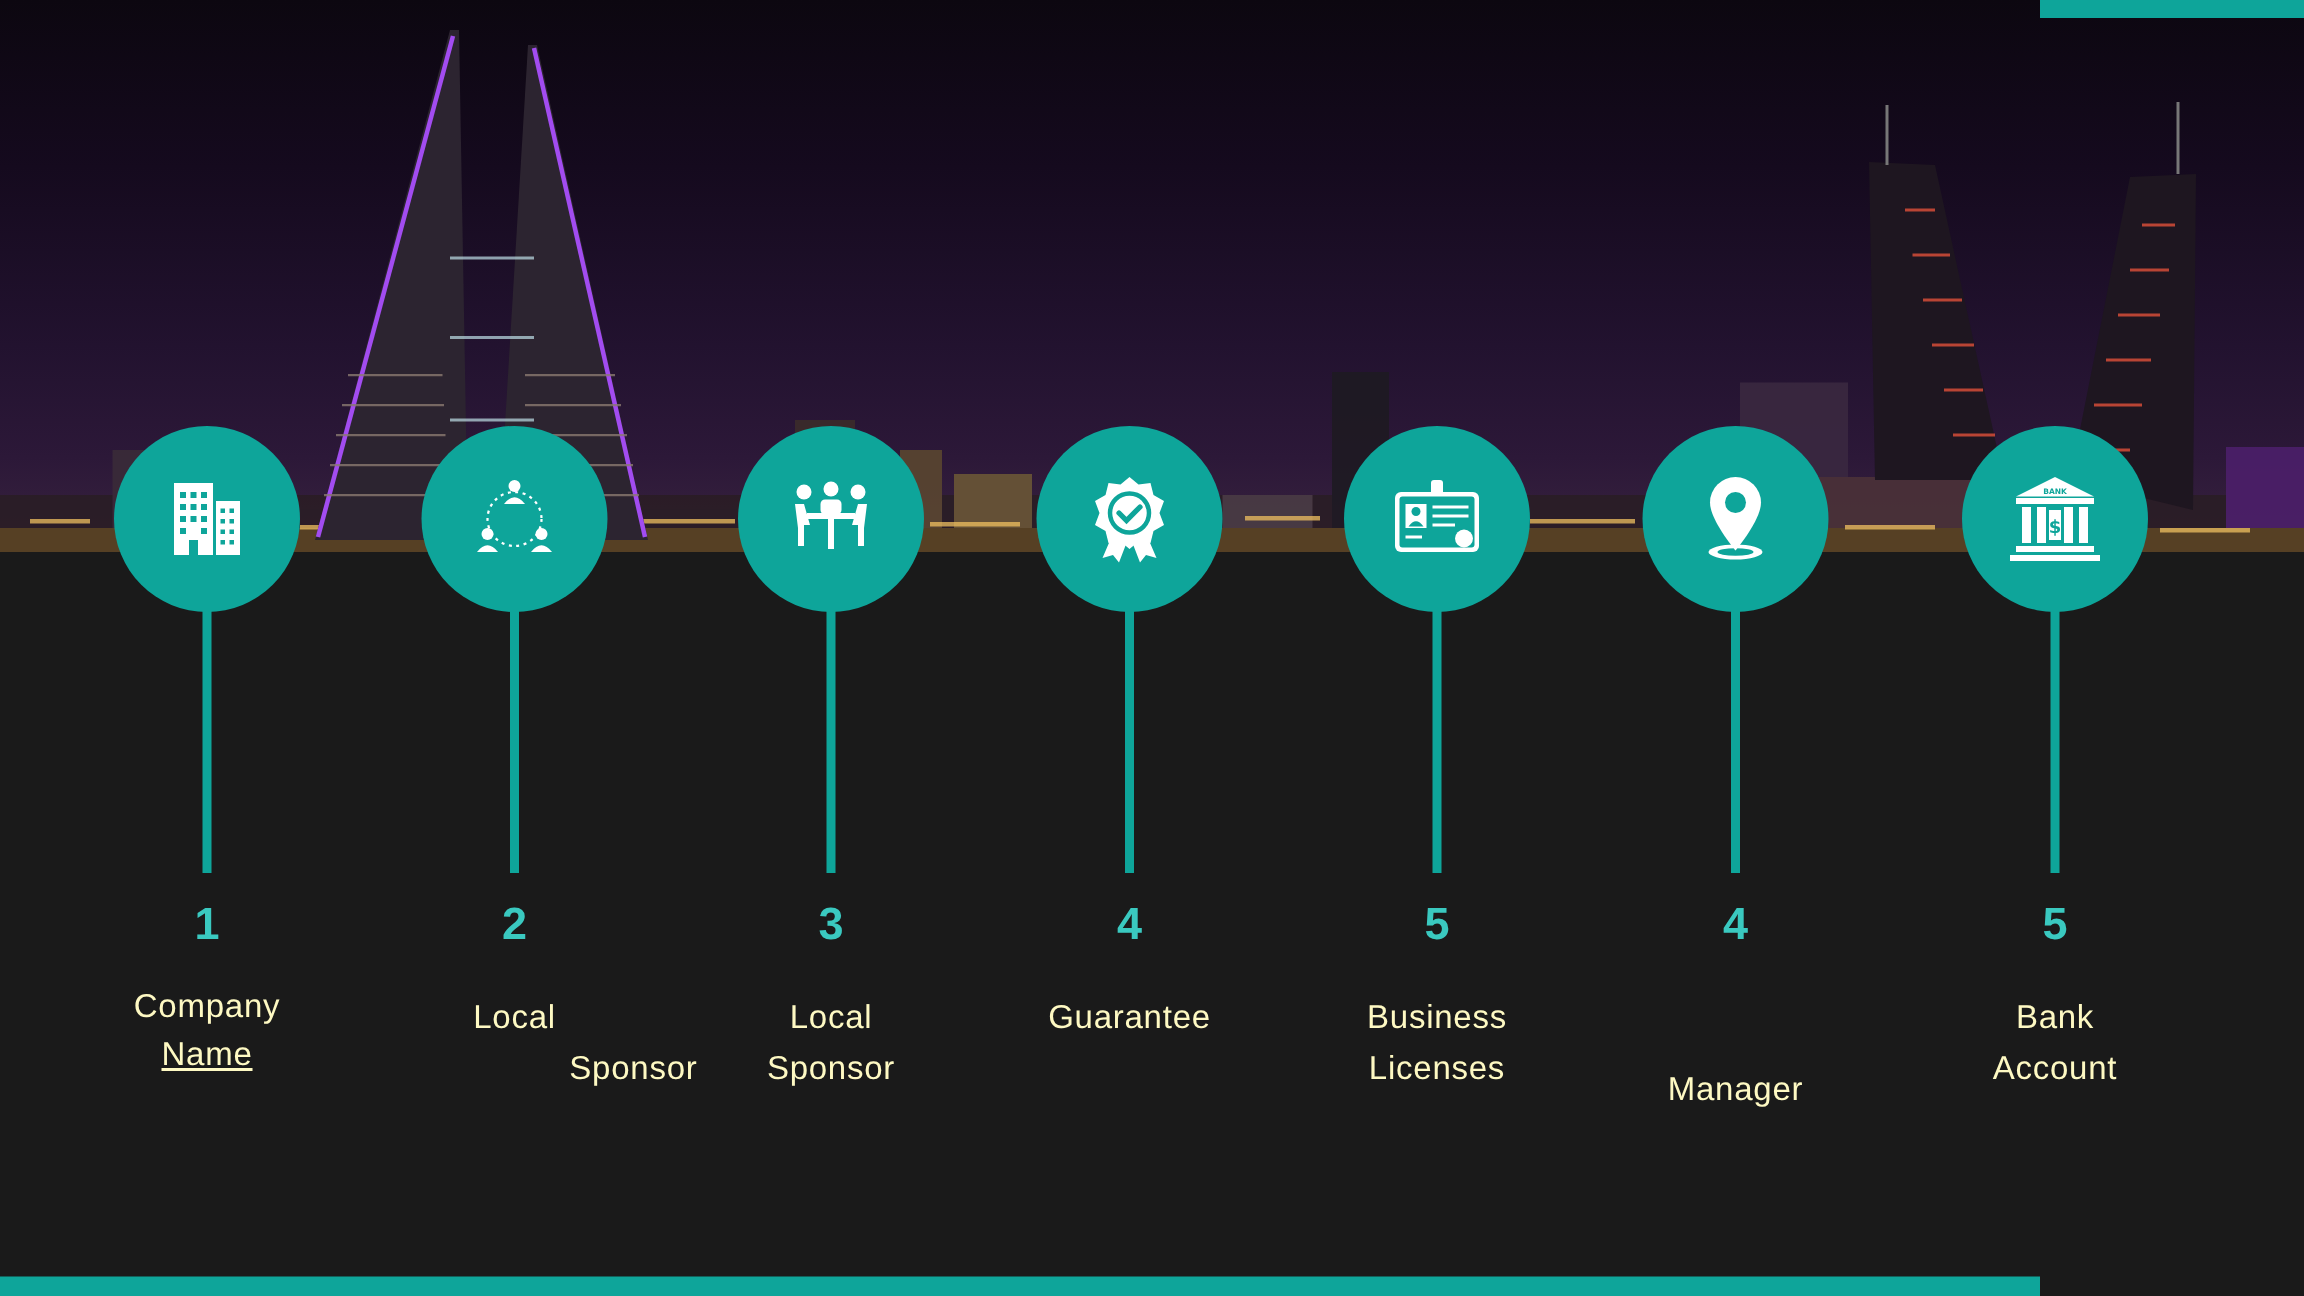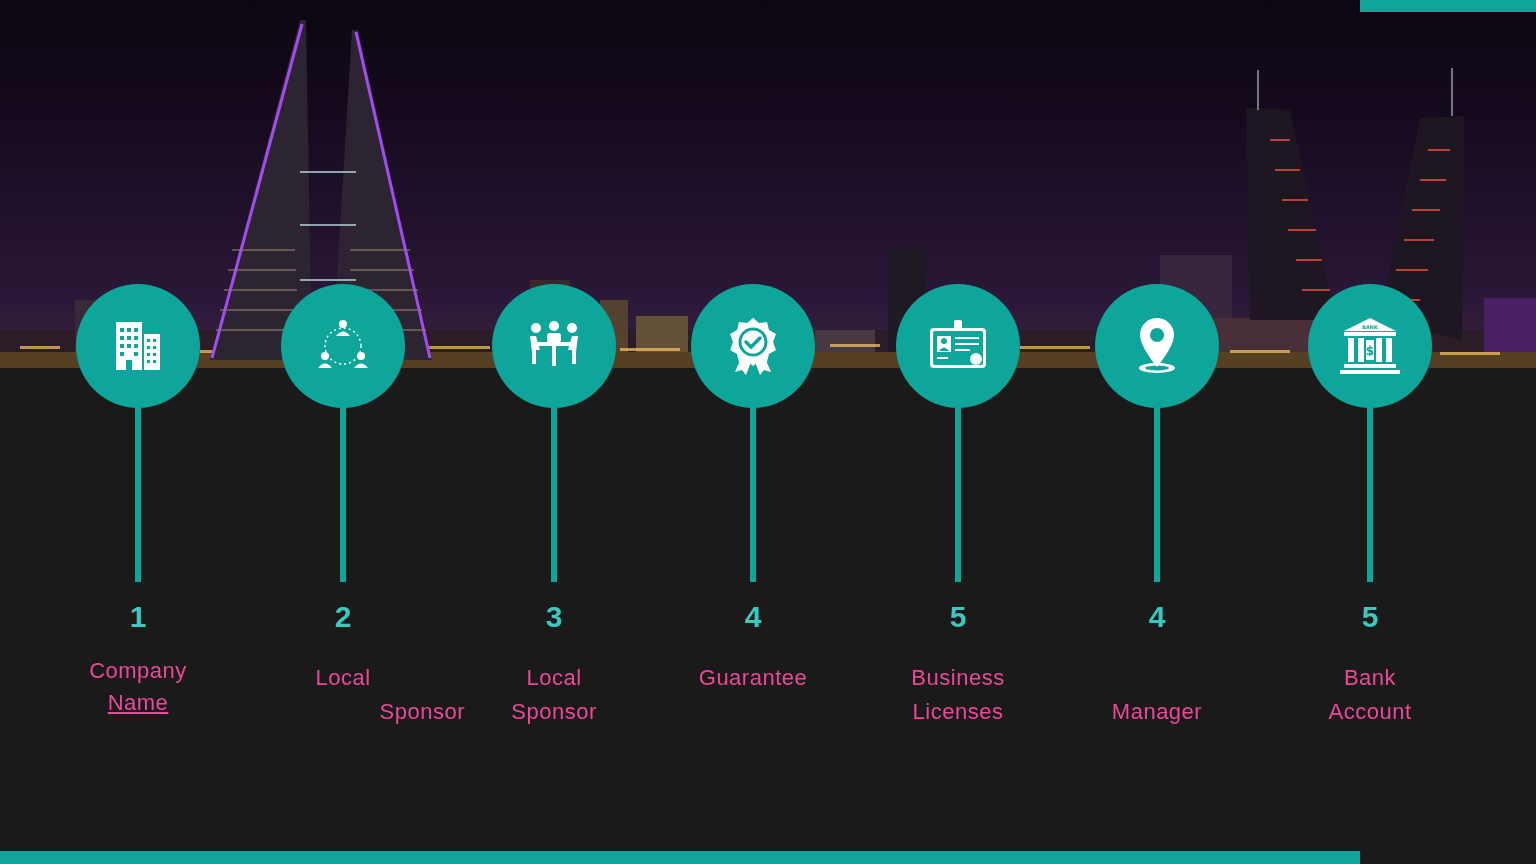--- a/index.html
+++ b/index.html
@@ -8,21 +8,21 @@
     background:linear-gradient(180deg,#0c0710 0%,#150a1e 30%,#22122f 62%,#2c1838 82%,#3a2440 100%);overflow:hidden;}
   .sky svg{position:absolute;left:0;top:0;}
   .ground{position:absolute;left:0;top:368px;width:1536px;height:496px;background:#1a1a1a;}
   .top-accent{position:absolute;left:1360px;top:0;width:176px;height:12px;}
   .bottom-accent{position:absolute;left:0;top:851px;width:1360px;height:13px;}
   .step{position:absolute;top:284px;width:124px;margin-left:-62px;}
   .circle{width:124px;height:124px;border-radius:50%;display:flex;align-items:center;justify-content:center;position:relative;z-index:2;}
   .circle svg{width:64px;height:64px;}
   .stem{width:6px;height:176px;margin:-2px auto 0;}
   .num{position:absolute;top:316px;left:-60px;width:244px;text-align:center;font-size:30px;font-weight:bold;color:#3ac9c0;}
-  .label{position:absolute;left:-60px;width:244px;text-align:center;font-size:22px;line-height:34px;color:#ec4899;letter-spacing:0.5px;}
+  .label{position:absolute;left:-60px;width:244px;text-align:center;font-size:22px;line-height:34px;color:#fef9c3;letter-spacing:0.5px;}
 </style>
 </head>
 <body>
 
 <div class="sky">
   <svg width="1536" height="372" viewBox="0 0 1536 372">
 
     <g opacity="0.9">
       <rect x="0" y="330" width="1536" height="42" fill="#2a1d25"></rect>
       <rect x="75" y="300" width="22" height="70" fill="#3a2b38"></rect>
@@ -215,21 +215,21 @@
     <div class="circle" style="background: rgb(14, 165, 154);">
         <svg viewBox="0 0 64 64">
           <ellipse cx="32" cy="54" rx="18" ry="5" fill="#fff"></ellipse>
           <ellipse cx="32" cy="54" rx="12" ry="2.5" fill="#0ea59a"></ellipse>
           <path d="M32 4 a17 17 0 0 1 17 17 c0 12 -17 32 -17 32 c0 0 -17 -20 -17 -32 a17 17 0 0 1 17 -17z" fill="#fff"></path>
           <circle cx="32" cy="21" r="7" fill="#0ea59a"></circle>
         </svg>
       </div>
     <div class="stem" style="background: rgb(14, 165, 154);"></div>
     <div class="num" style="color: rgb(58, 201, 192);">4</div>
-    <div class="label l2" style="top: 411px;">Manager</div>
+    <div class="label l2" style="top: 425px;">Manager</div>
   </div>
     <div class="step" style="left: 1370px;">
     <div class="circle" style="background: rgb(14, 165, 154);">
         <svg viewBox="0 0 64 64">
           <g fill="#fff">
             <path d="M32 4 l26 13 l-52 0z"></path>
             <rect x="6" y="18" width="52" height="4"></rect>
             <rect x="10" y="24" width="6" height="24"></rect>
             <rect x="20" y="24" width="6" height="24"></rect>
             <rect x="38" y="24" width="6" height="24"></rect>

